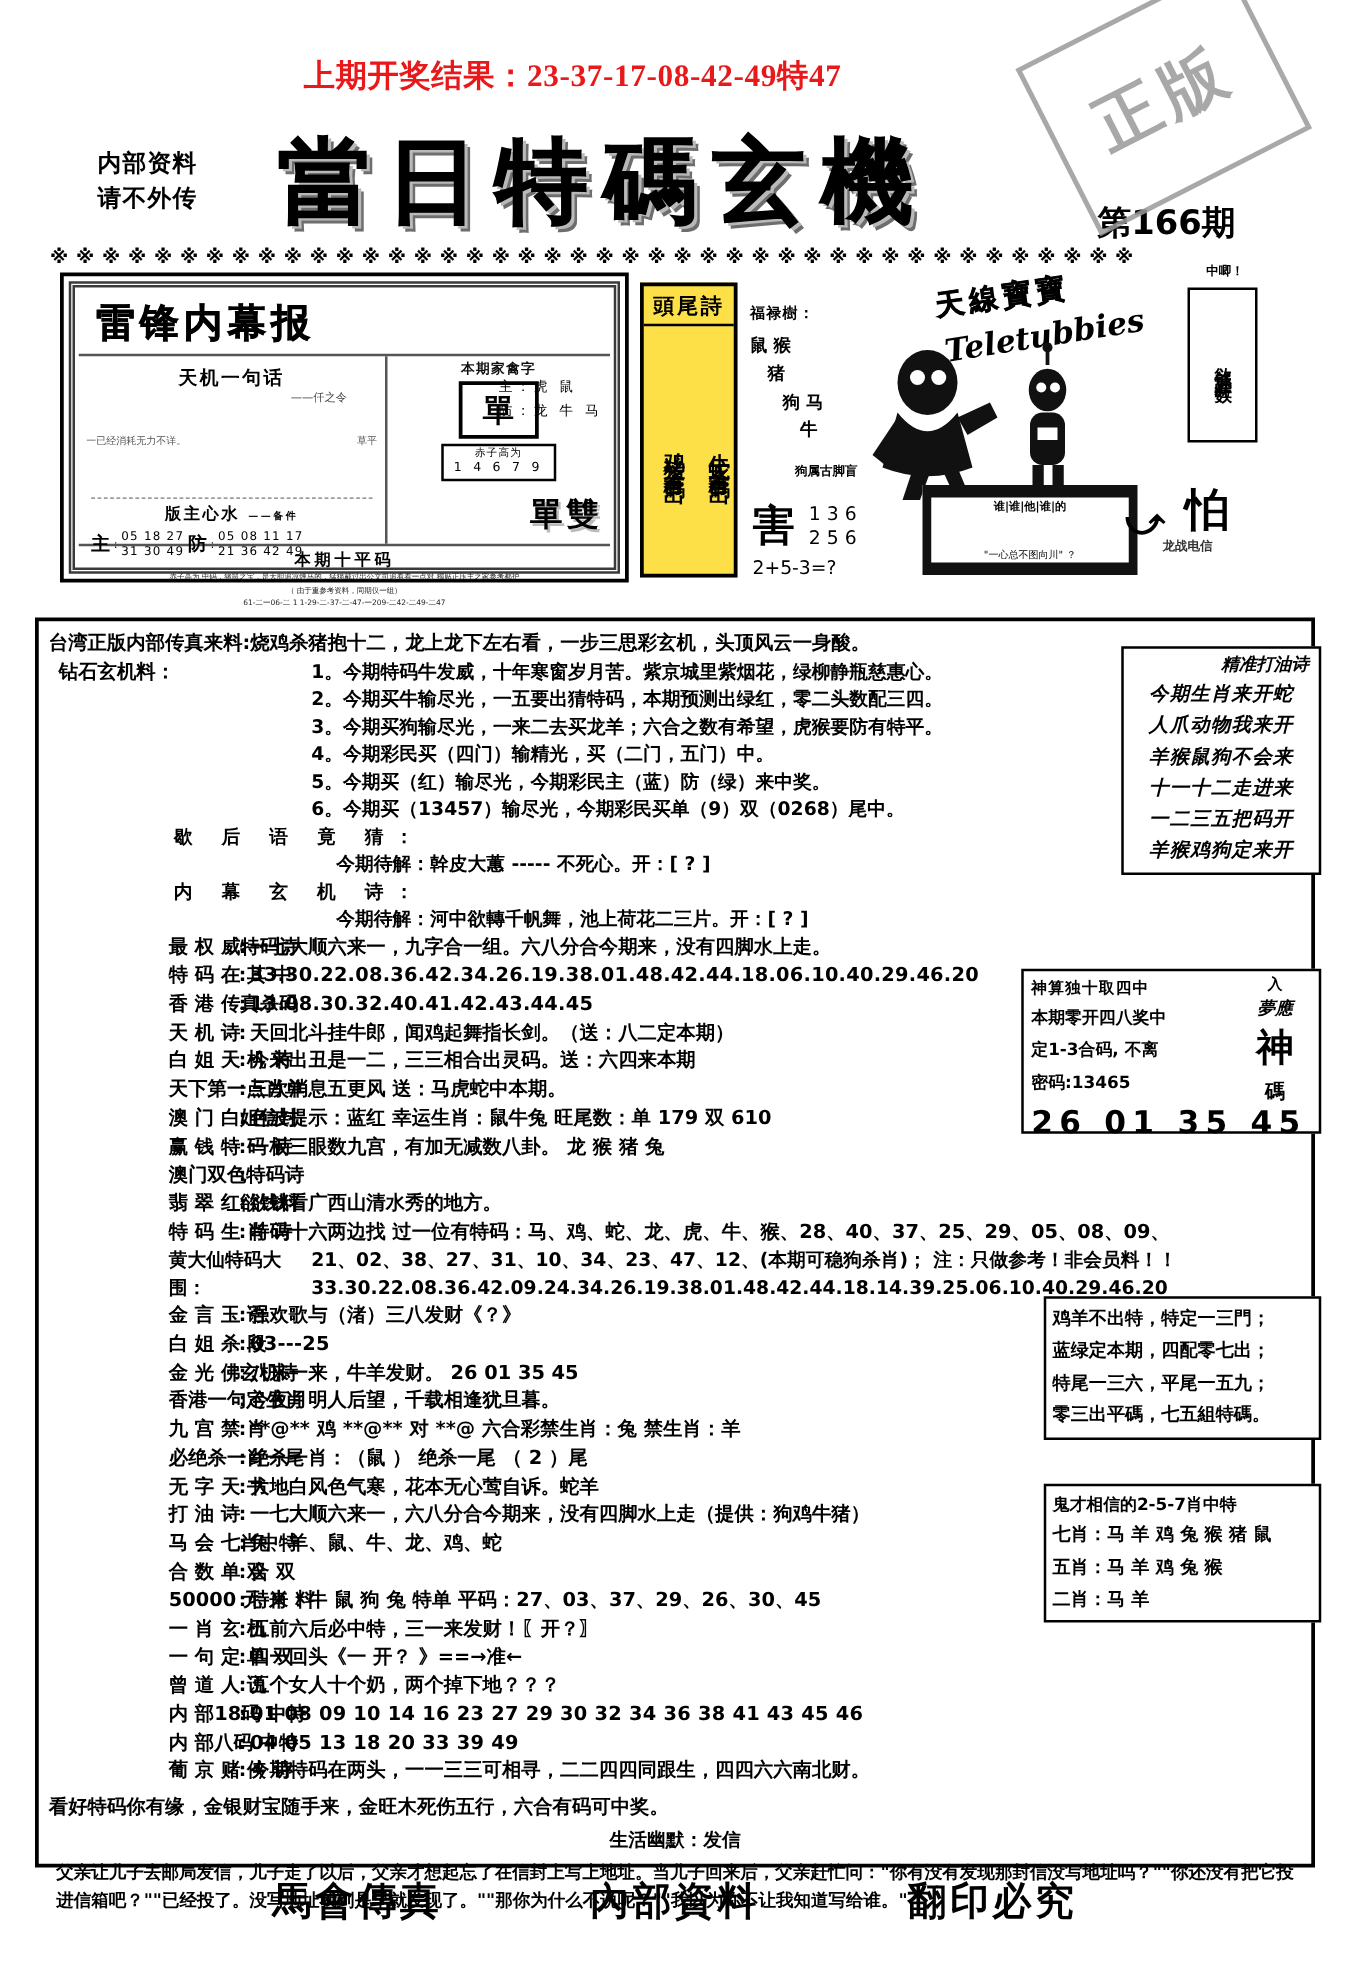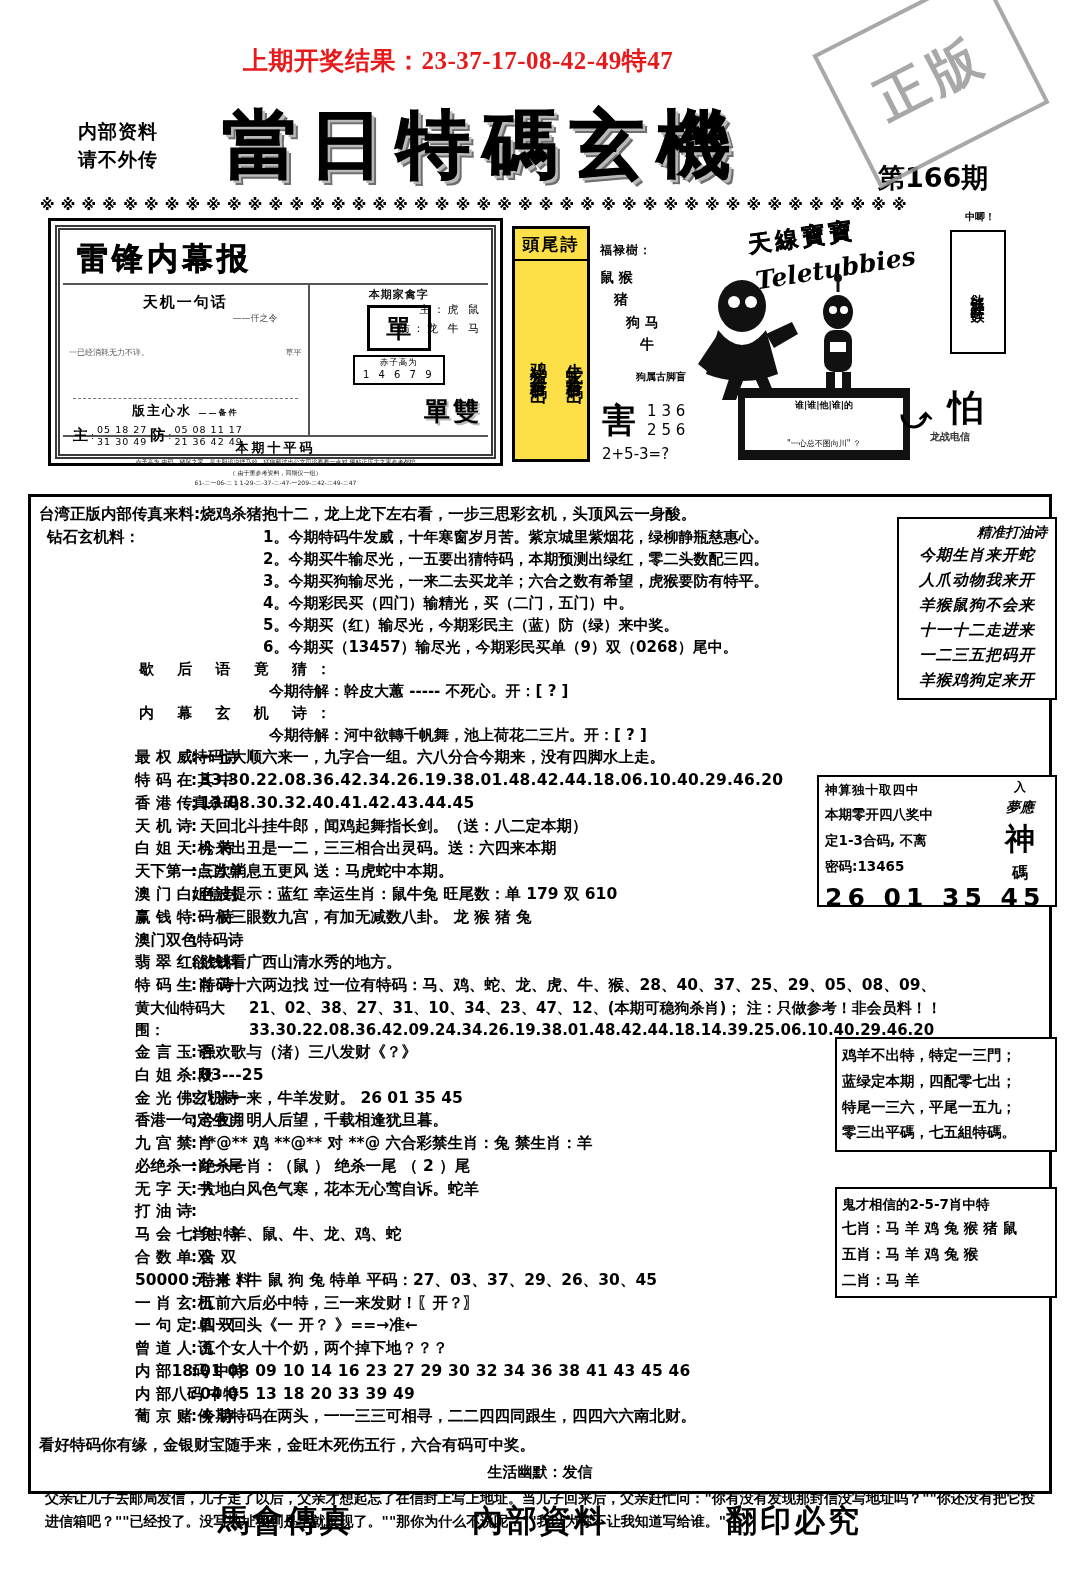--- a/index.html
+++ b/index.html
@@ -86,21 +86,21 @@
   .numcol { line-height:1.25; font-size:9.5px; letter-spacing:1px;}
   .bencol-title { font-size:11px; font-weight:bold; text-align:center; letter-spacing:1px; color:#111; }
   .danbox {
     width:64px; height:46px; border:3px solid #000; margin:3px auto 0 auto;
     display:flex; align-items:center; justify-content:center;
     font-size:25px; font-weight:bold; font-family:"DejaVu Serif",serif;
   }
   .bixbox { width:92px; height:30px; border:2px solid #000; margin:4px auto 0 auto; text-align:center; }
   .bixbox .t { font-size:8.5px; letter-spacing:1px; }
   .bixbox .n { font-size:10px; letter-spacing:3px; }
-  .zhu-fang { position:absolute; right:6px; top:16px; font-size:11px; line-height:1.7; letter-spacing:3px;text-align:right;}
+  .zhu-fang { position:absolute; right:6px; top:16px; font-size:11px; line-height:1.7; letter-spacing:3px;}
   .dan-shuang { position:absolute; right:6px; bottom:6px; font-size:26px; font-weight:bold; letter-spacing:3px;
     font-family:"DejaVu Serif",serif; text-shadow:2px 2px 0 #bbb; }
   .bottom-strip { border-top:2px solid #555; text-align:center; padding-top:2px; }
   .bottom-strip .bt { font-size:13px; font-weight:bold; letter-spacing:3px; font-family:"DejaVu Serif",serif;}
   .bottom-strip .bs { font-size:6px; line-height:1.45; color:#222; padding:1px 6px; }
 
   .poem-box {
     position:absolute; left:512px; top:14px; width:78px; height:236px;
     border:3px solid #000; background:#fde047;
     display:flex; flex-direction:row-reverse;
@@ -161,21 +161,21 @@
   .kv .k {
     font-weight:bold; flex:0 0 auto;
     display:inline-flex; justify-content:space-between;
     font-size:15.5px;
   }
   .kv .k.w150 { width:152px; }
   .kv .colon { padding:0 1px 0 0; font-weight:bold; }
   .kv .v { font-weight:bold; padding-left:2px; font-size:15.5px; }
   .kv .v.num { font-family:"DejaVu Sans",sans-serif; letter-spacing:.2px; }
 
-  .diamond-wrap { display:flex;gap:14px; }
+  .diamond-wrap { display:flex; }
   .diamond-key { width:210px; font-weight:bold; flex:0 0 auto; font-size:15.5px; padding-left:8px; }
   .diamond-list { flex:1 1 auto; }
   .diamond-list div { white-space:nowrap; font-weight:bold; }
   .dn { font-family:"DejaVu Sans",sans-serif; }
 
   .indent-line { padding-left:230px; font-weight:bold; white-space:nowrap; }
   .section-key { font-weight:bold; letter-spacing:9px; padding-left:100px; }
 
   .two-line { display:flex; align-items:center; }
   .two-line .k2 { width:210px; font-weight:bold; padding-left:96px; flex:0 0 auto; }
@@ -471,20 +471,21 @@
           <span class="v">绝杀一肖：（鼠 ） 绝杀一尾 （ 2 ）尾</span>
         </div>
       <div class="kv">
           <span class="k w150" style="padding-left:96px">无 字 天 书</span>
           <span class="colon">:</span>
           <span class="v">大地白风色气寒，花本无心莺自诉。蛇羊</span>
         </div>
       <div class="kv">
           <span class="k w150" style="padding-left:96px">打 油 诗</span>
           <span class="colon">:</span>
+          <span class="v">一七大顺六来一，六八分合今期来，没有四脚水上走（提供：狗鸡牛猪）</span>
         </div>
       <div class="kv">
           <span class="k w150" style="padding-left:96px">马 会 七肖中特</span>
           <span class="colon">:</span>
           <span class="v">兔、羊、鼠、牛、龙、鸡、蛇</span>
         </div>
       <div class="kv">
           <span class="k w150" style="padding-left:96px">合 数 单 双</span>
           <span class="colon">:</span>
           <span class="v">合 双</span>

